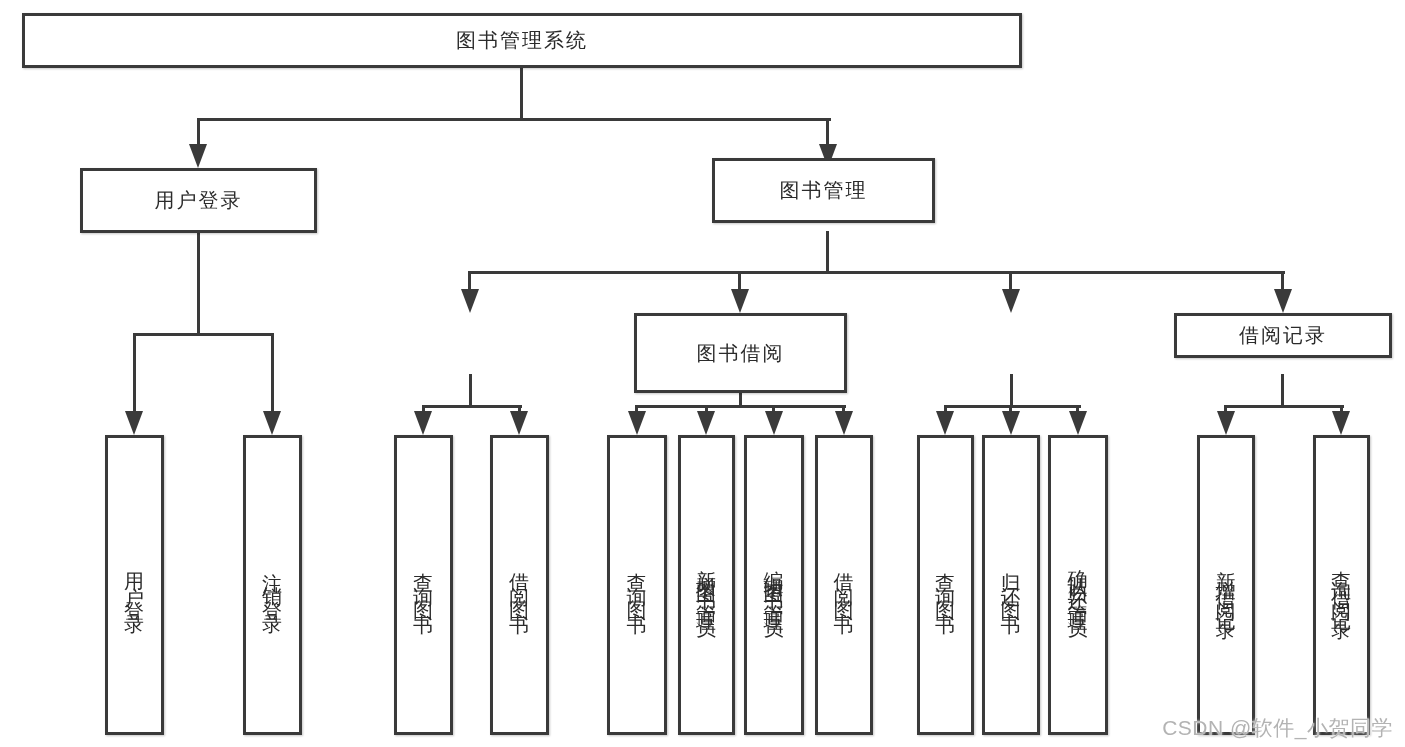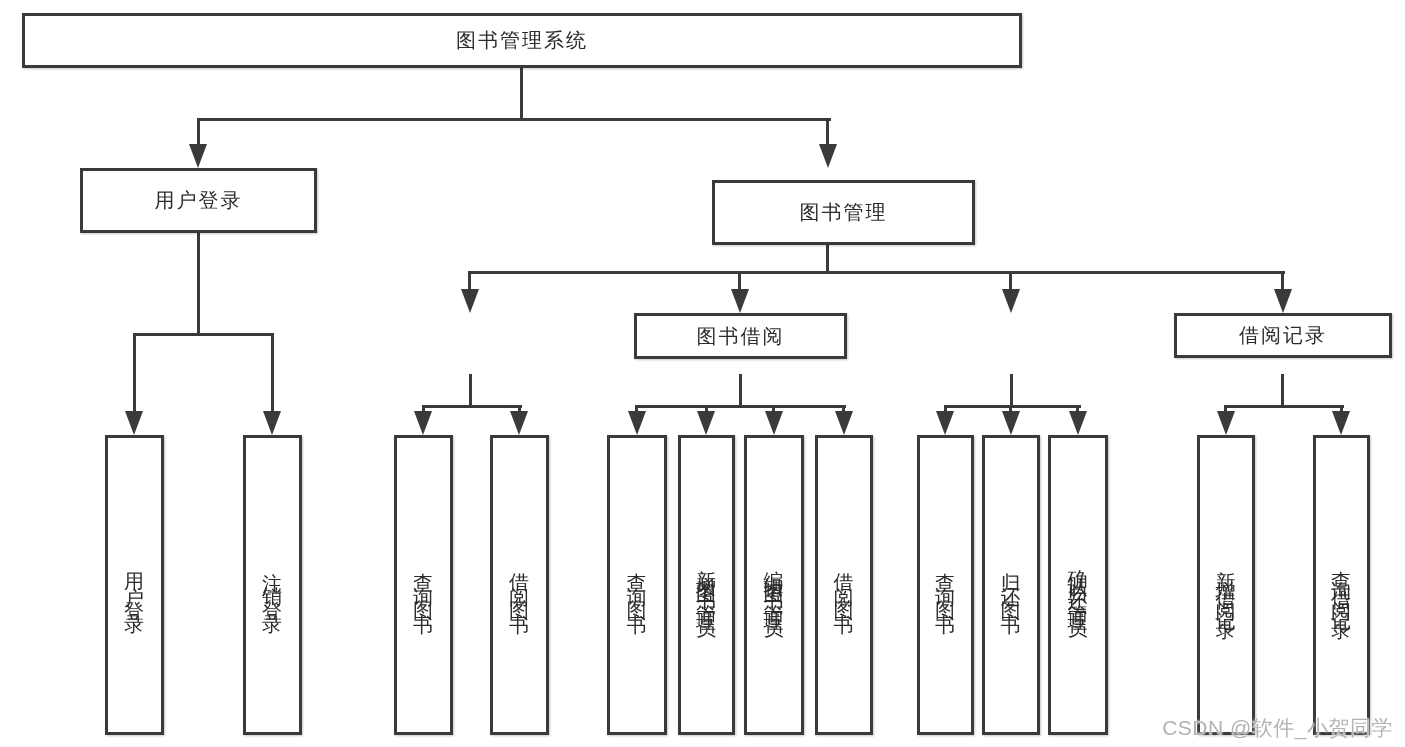--- a/index.html
+++ b/index.html
@@ -112,25 +112,25 @@
   <div class="arrow" style="left:1217px;top:411px"></div>
   <div class="arrow" style="left:1332px;top:411px"></div>
 
   <div class="box" style="left:22px;top:13px;width:1000px;height:55px">
     <span class="label">图书管理系统</span>
   </div>
 
   <div class="box" style="left:80px;top:168px;width:237px;height:65px">
     <span class="label">用户登录</span>
   </div>
-  <div class="box" style="left:712px;top:180px;width:263px;height:65px">
+  <div class="box" style="left:712px;top:158px;width:223px;height:65px">
     <span class="label">图书管理</span>
   </div>
 
-  <div class="box" style="left:634px;top:313px;width:213px;height:46px">
+  <div class="box" style="left:634px;top:313px;width:213px;height:80px">
     <span class="label">图书借阅</span>
   </div>
   <div class="box" style="left:1174px;top:313px;width:218px;height:45px">
     <span class="label">借阅记录</span>
   </div>
 
   <div class="box leaf" style="left:105px;top:435px;width:59px;height:300px">
     <span class="vlabel">用户登录</span>
   </div>
   <div class="box leaf" style="left:243px;top:435px;width:59px;height:300px">

